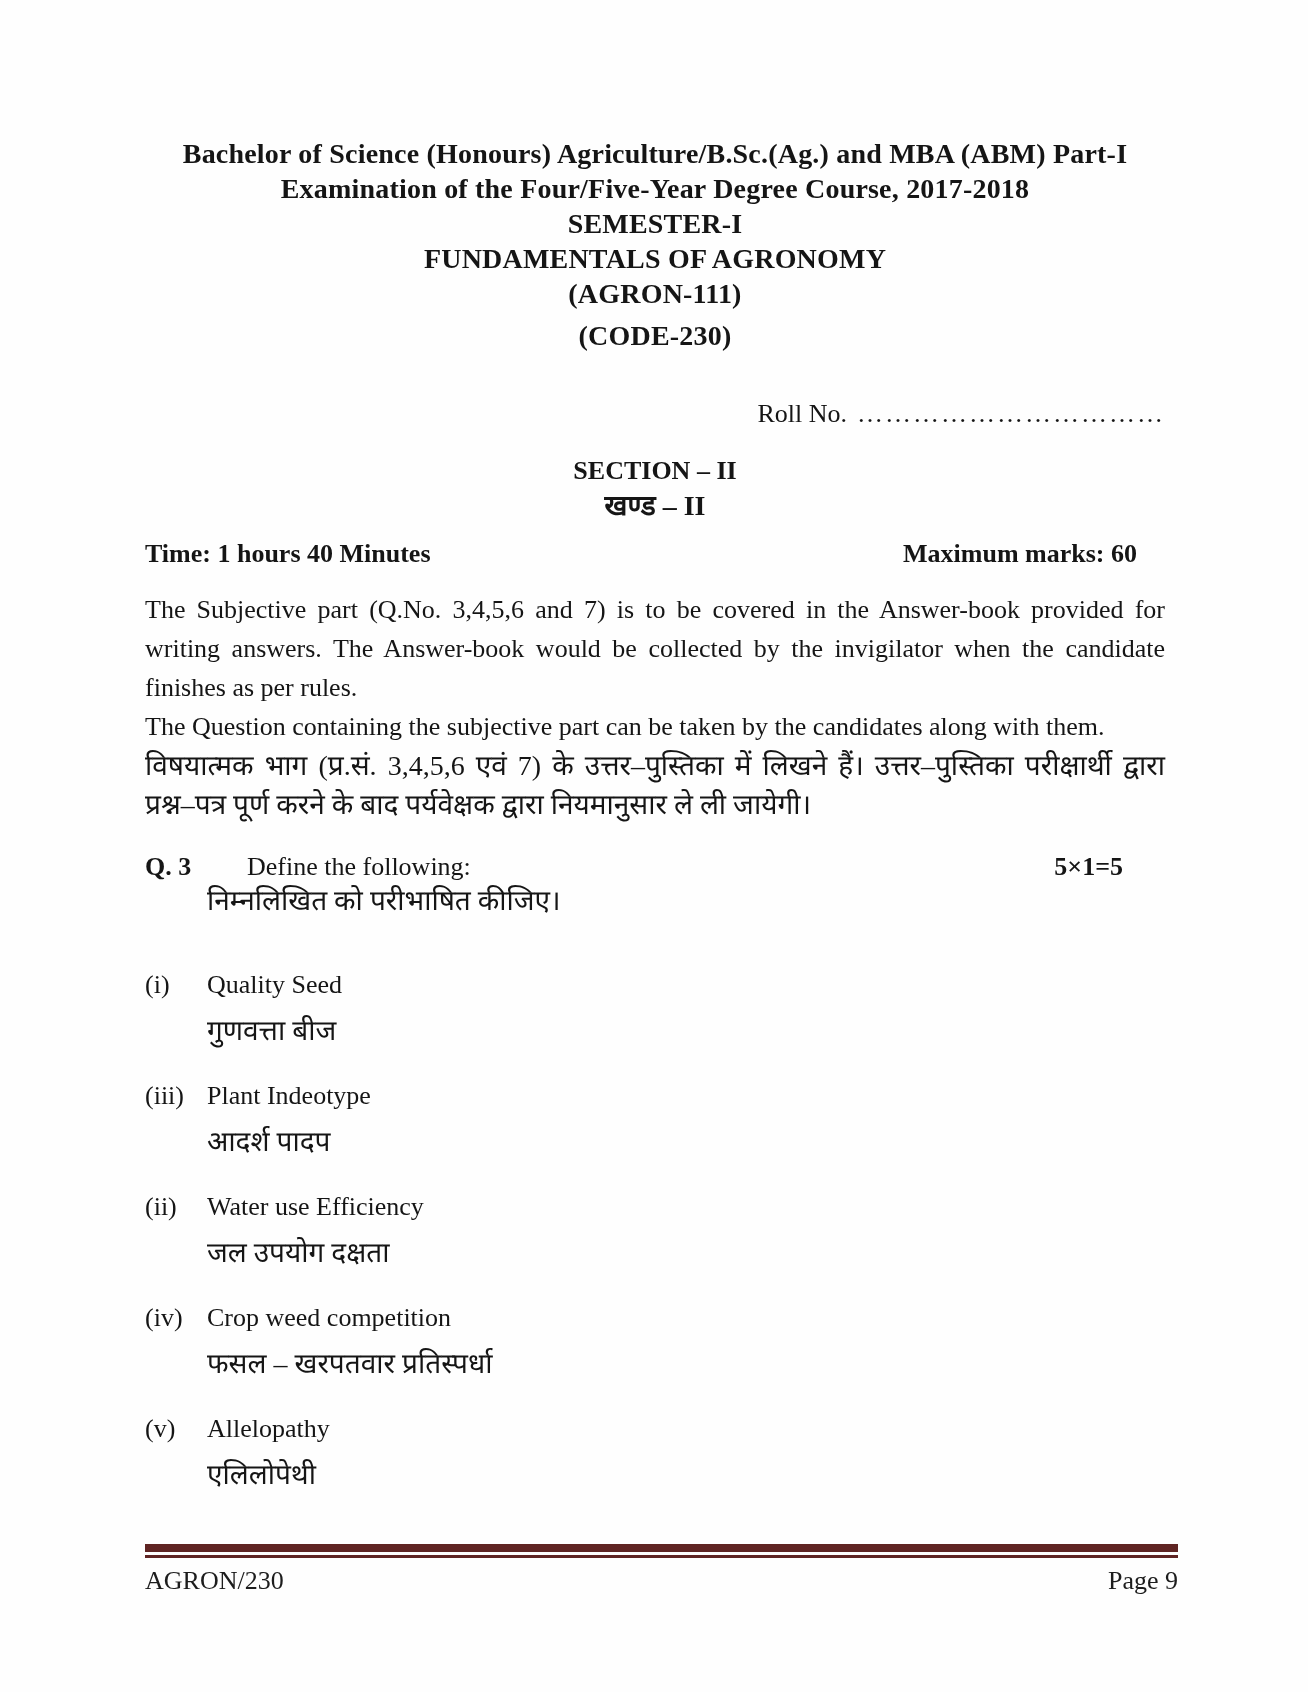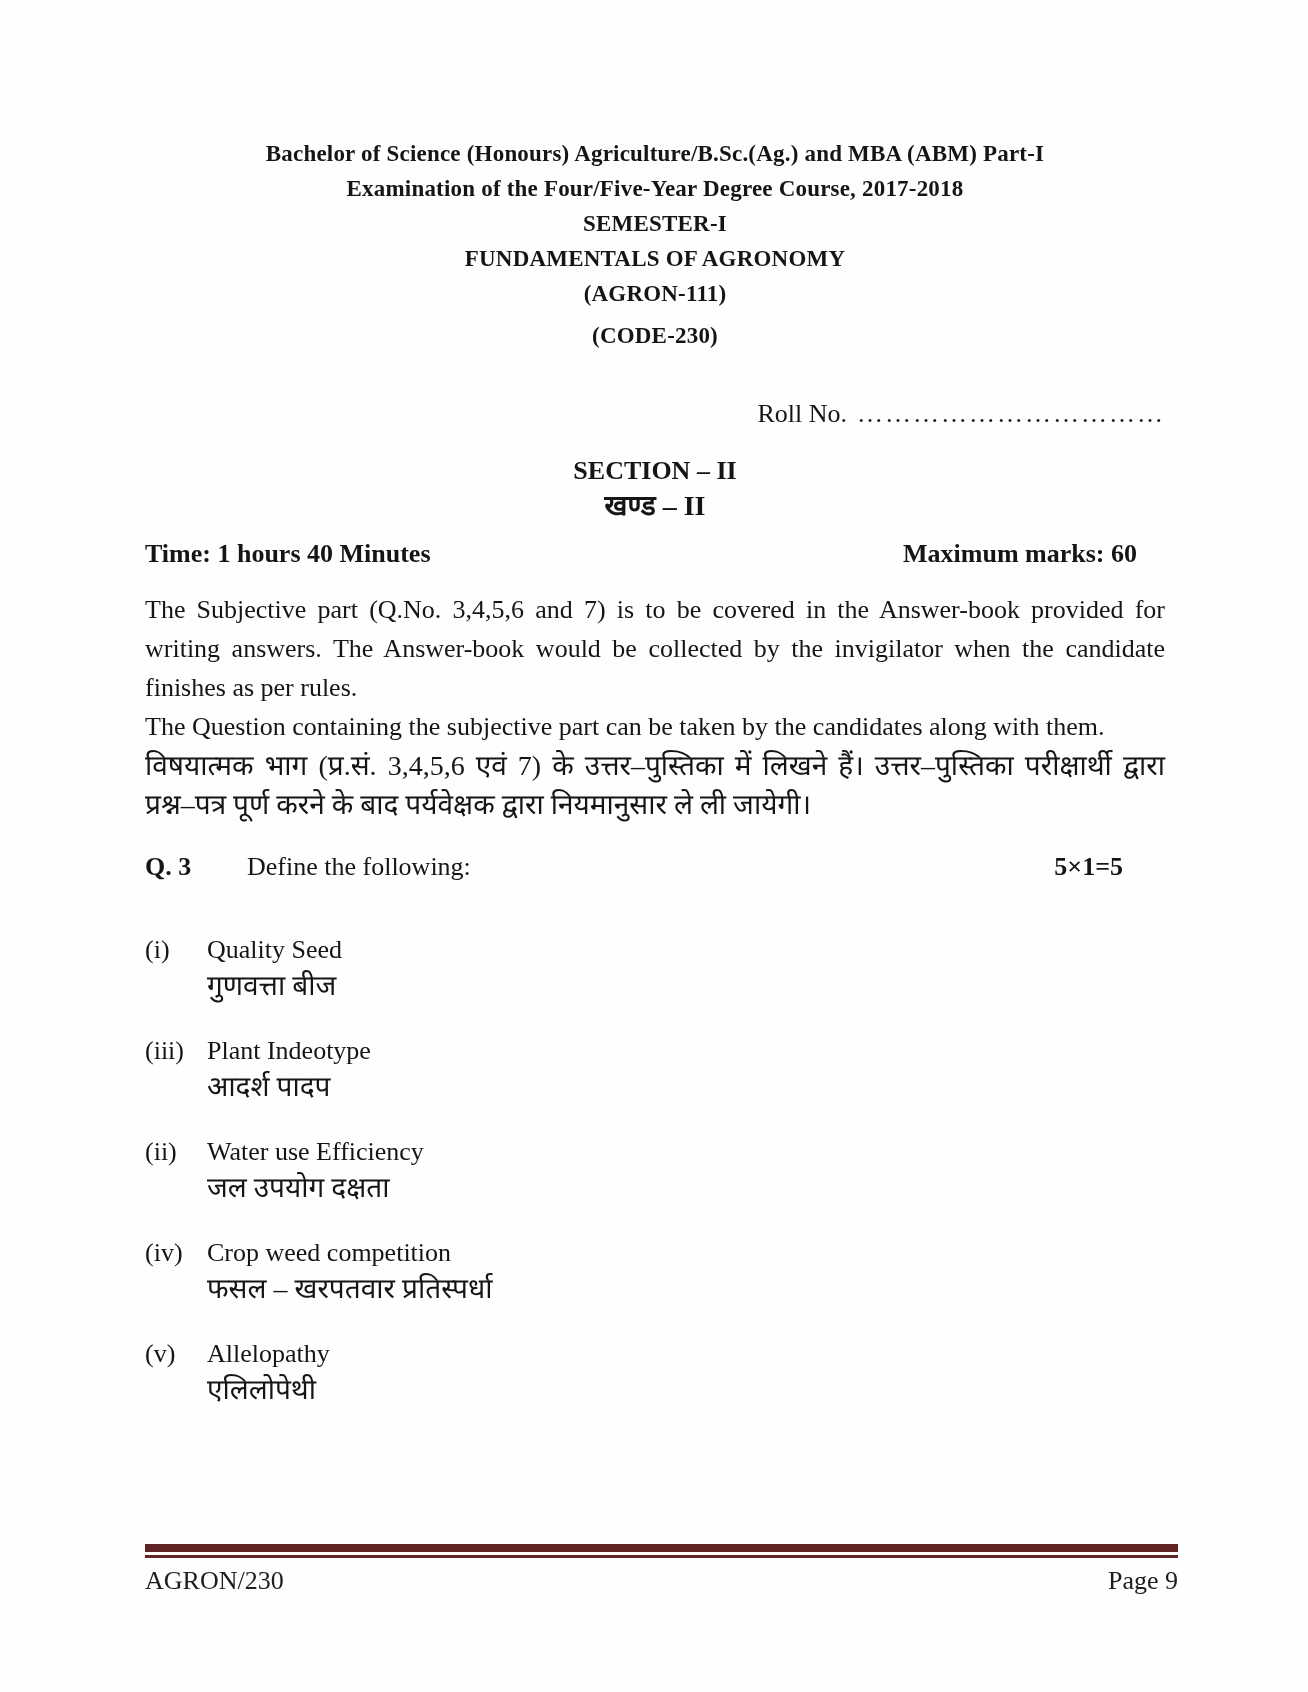--- a/index.html
+++ b/index.html
@@ -15,21 +15,21 @@
   .content {
     position: absolute;
     left: 145px;
     right: 143px;
     top: 0;
   }
   .title-block {
     margin-top: 136px;
     text-align: center;
     font-weight: bold;
-    font-size: 23px;
+    font-size: 28px;
     line-height: 35px;
     letter-spacing: 0.2px;
   }
   .code-line { margin-top: 7px; }
   .rollno {
     margin-top: 46px;
     text-align: right;
     font-size: 26px;
     line-height: 30px;
     white-space: nowrap;
@@ -94,21 +94,21 @@
     display: flex;
     margin-bottom: 31px;
   }
   .item-num {
     width: 62px;
     flex: 0 0 62px;
     font-size: 26px;
     line-height: 34px;
   }
   .item-en { font-size: 26px; line-height: 34px; }
-  .item-hi { font-size: 28px; line-height: 34px; margin-top: 2px; }
+  .item-hi { font-size: 28px; line-height: 34px; margin-top: 12px; }
   .footer {
     position: absolute;
     left: 145px;
     right: 130px;
     top: 1544px;
   }
   .rule-thick { height: 8px; background: #5f2423; }
   .rule-thin  { height: 3px; background: #5f2423; margin-top: 3px; }
   .footer-row {
     display: flex;
@@ -150,20 +150,21 @@
       <p class="inst-en">The Subjective part (Q.No. 3,4,5,6 and 7) is to be covered in the Answer-book provided for writing answers. The Answer-book would be collected by the invigilator when the candidate finishes as per rules.</p>
       <p class="inst-en">The Question containing the subjective part can be taken by the candidates along with them.</p>
       <p class="inst-hi">विषयात्मक भाग (प्र.सं. 3,4,5,6 एवं 7) के उत्तर–पुस्तिका में लिखने हैं। उत्तर–पुस्तिका परीक्षार्थी द्वारा प्रश्न–पत्र पूर्ण करने के बाद पर्यवेक्षक द्वारा नियमानुसार ले ली जायेगी।</p>
     </div>
 
     <div class="q-head">
       <span class="q-num">Q. 3</span>
       <span class="q-text">Define the following:</span>
       <span class="q-marks">5×1=5</span>
     </div>
+    <div class="q-hi">निम्नलिखित को परीभाषित कीजिए।</div>
 
     <div class="items">
 
       <div class="item">
         <span class="item-num">(i)</span>
         <span class="item-body">
           <div class="item-en">Quality Seed</div>
           <div class="item-hi">गुणवत्ता बीज</div>
         </span>
       </div>

